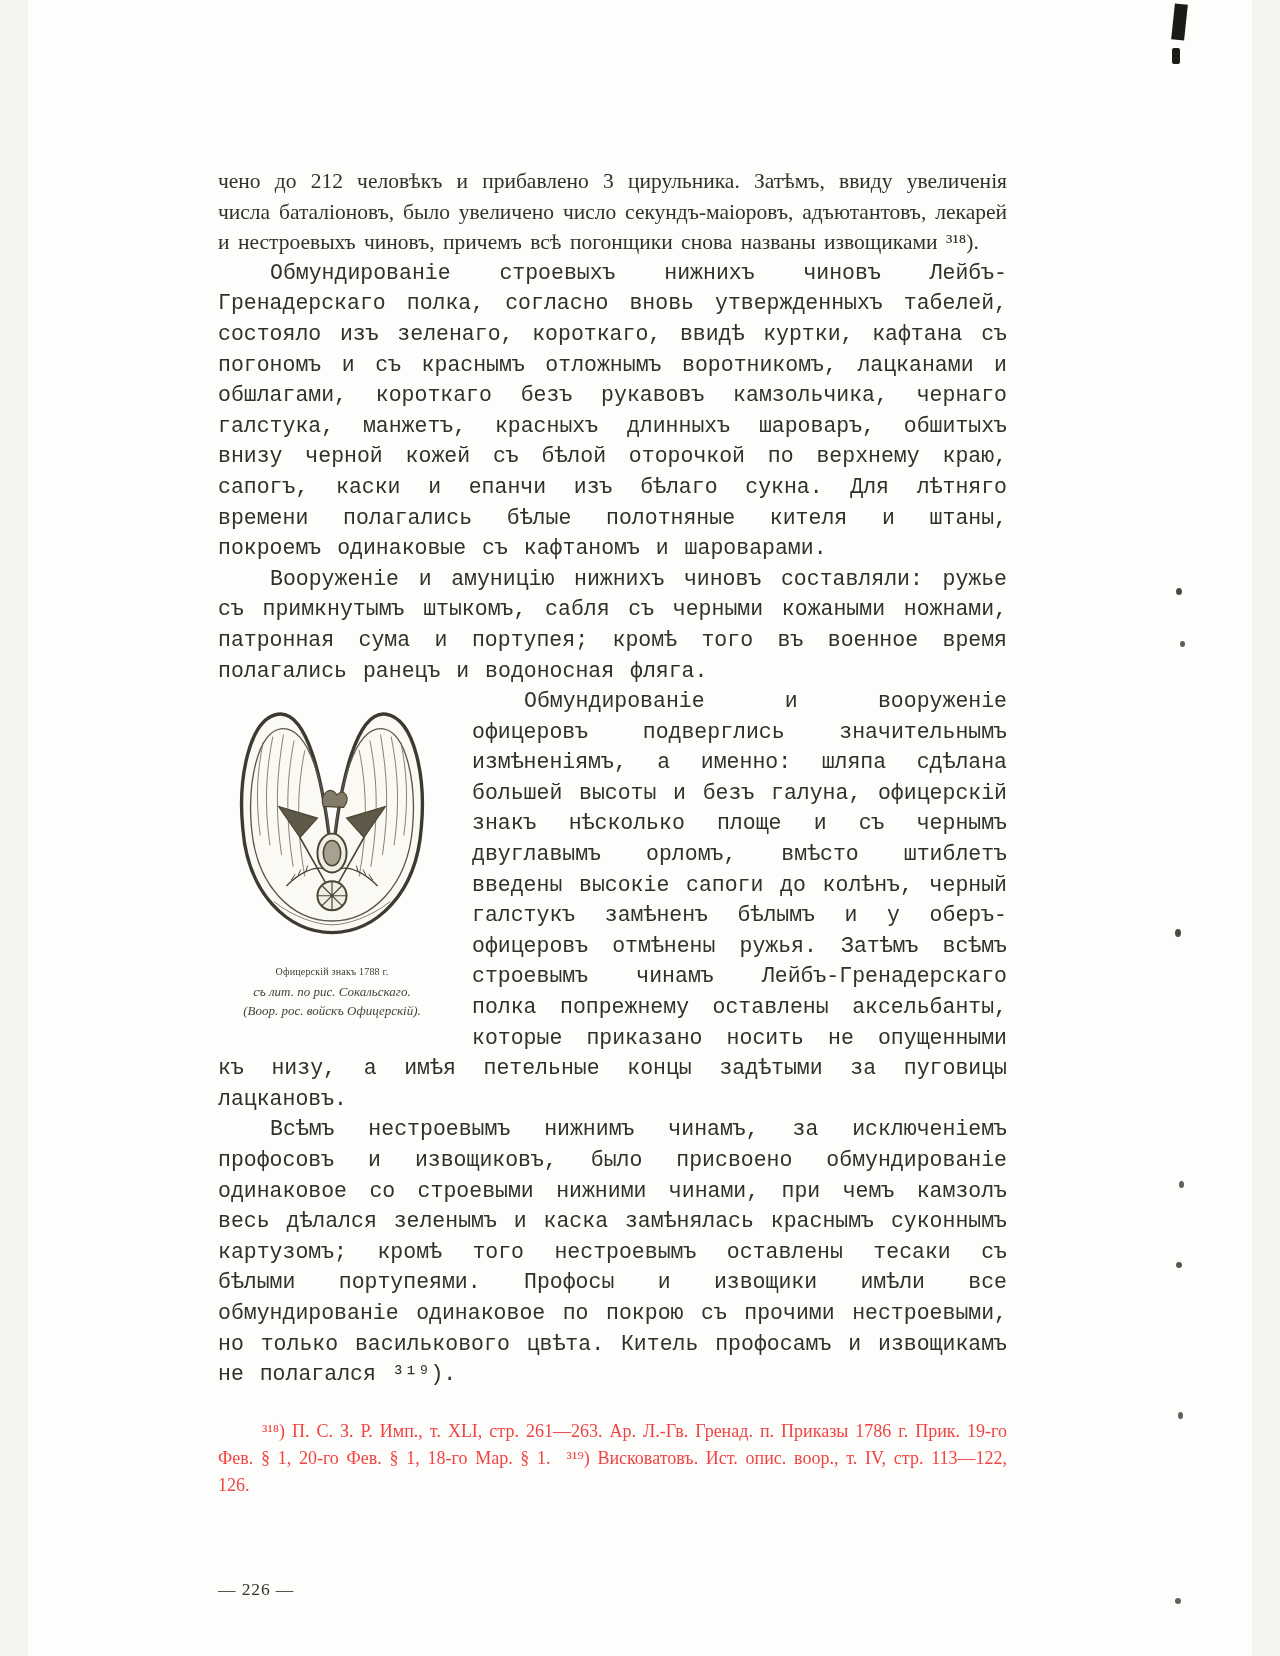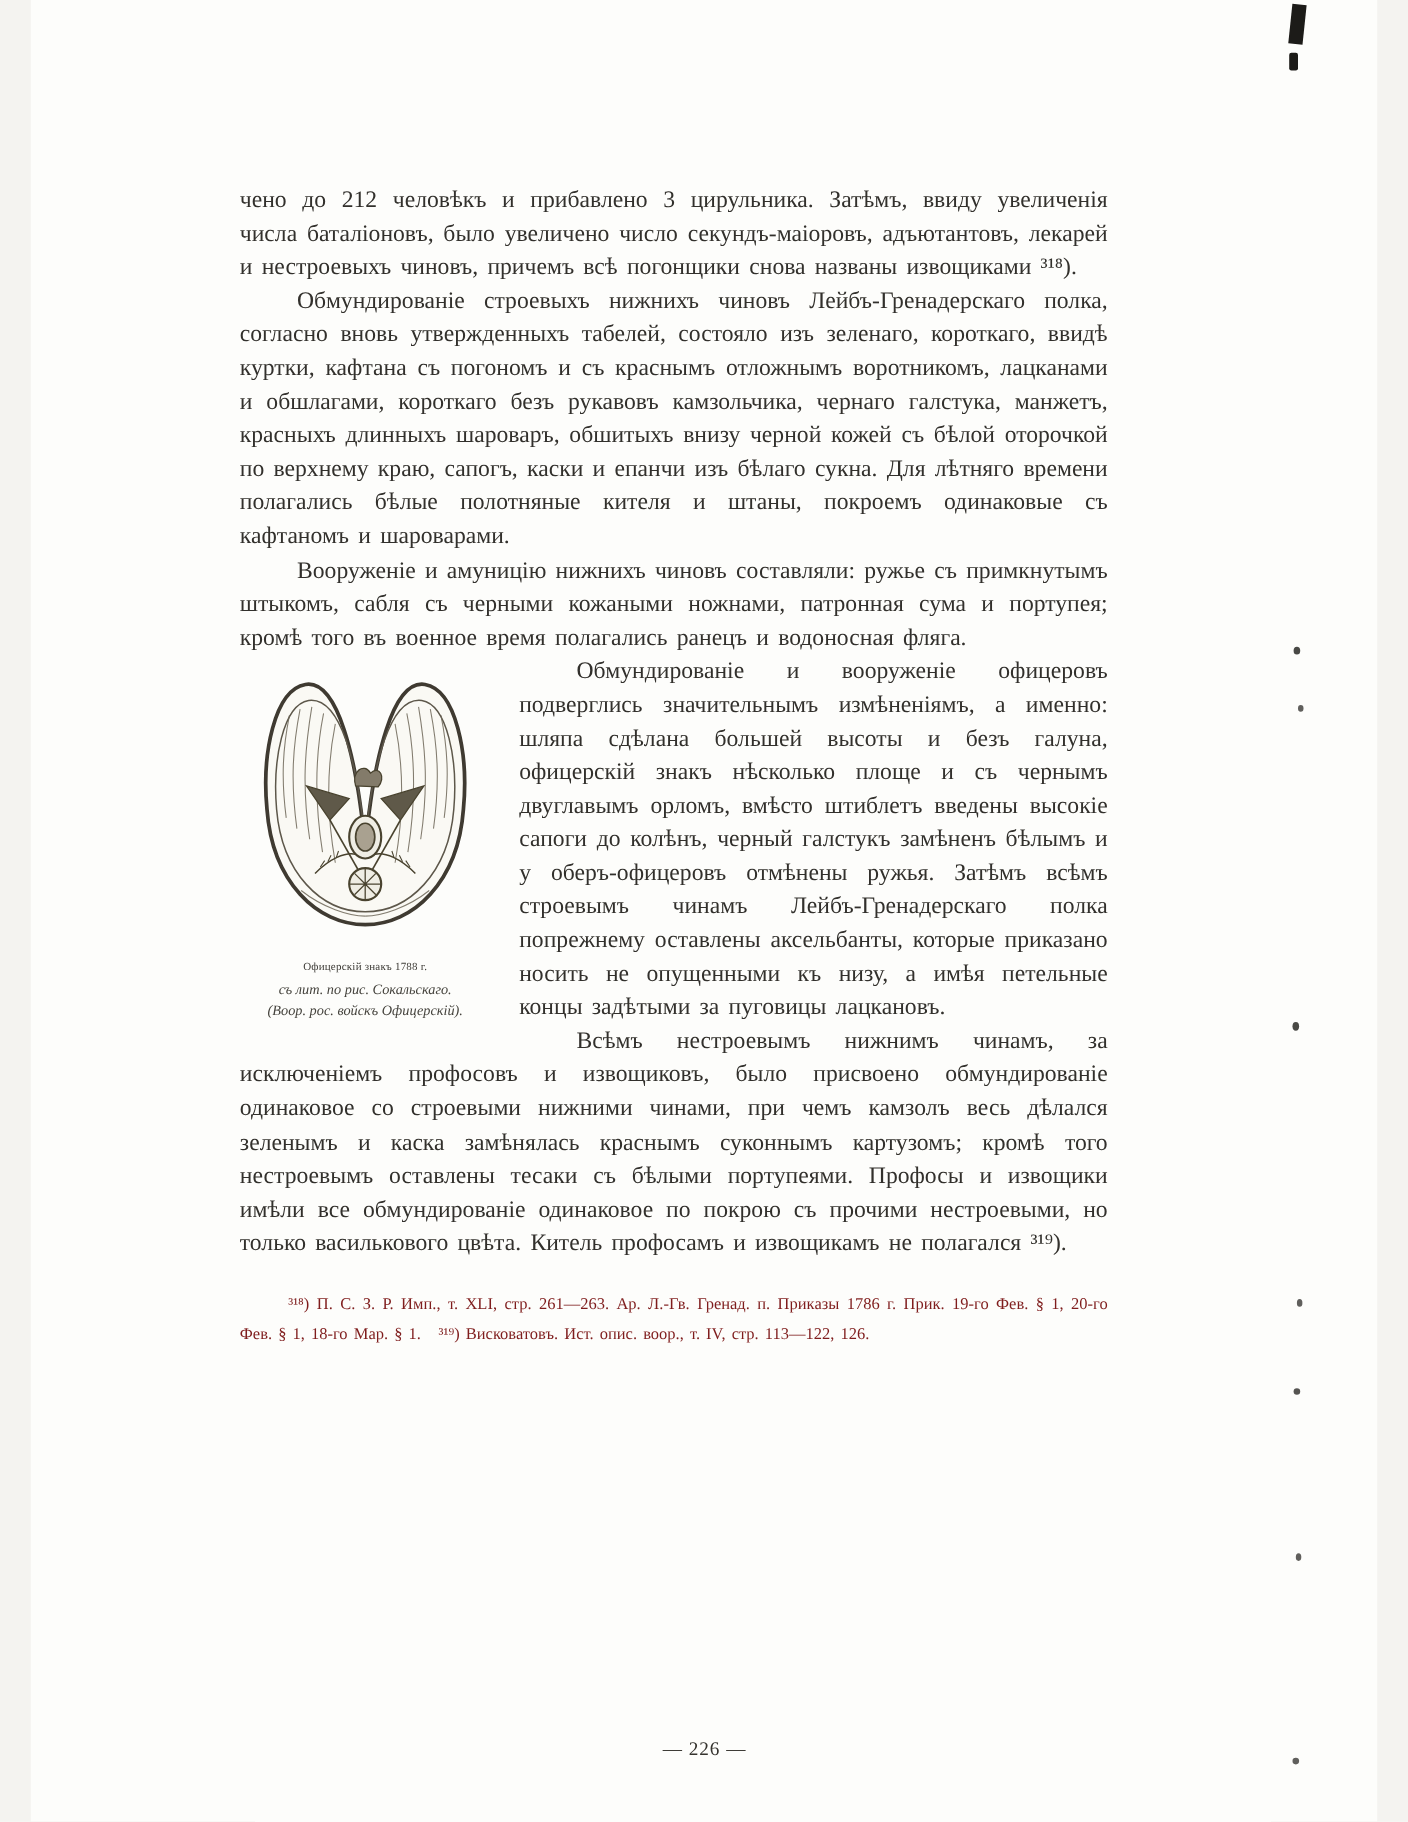--- a/index.html
+++ b/index.html
@@ -15,21 +15,21 @@
     font-size: 21.5px;
     line-height: 30.6px;
     color: #32302c;
     overflow: hidden;
   }
   .para {
     margin: 0;
     text-align: justify;
     word-spacing: 0.14em;
   }
-  .para.ind { text-indent: 52px; }
+  .para.ind { text-indent: 52px; font-family: Liberation Mono, monospace; }
   .figure {
     float: left;
     width: 228px;
     margin: 4px 26px 6px 0;
     text-align: center;
   }
   .figure svg { display: block; margin: 0 auto; }
   .figcap { margin-top: 10px; }
   .cap-line1 {
     font-size: 10px;
@@ -38,34 +38,34 @@
     letter-spacing: 0.02em;
   }
   .cap-line2 {
     font-size: 13px;
     line-height: 19px;
     color: #45433d;
     font-style: italic;
   }
   .footnotes {
     margin-top: 28px;
-    font-size: 15px;
+    font-size: 18px;
     line-height: 27px;
     text-align: justify;
     word-spacing: 0.12em;
     text-indent: 44px;
-    color: #7f1d1d;
+    color: #ef4444;
   }
   .fn-2 { margin-left: 16px; }
   .page-number {
     position: absolute;
     top: 1574px;
     left: 190px;
     width: 845px;
-    text-align: center;
+    text-align: left;
     font-size: 17.5px;
     color: #35332e;
     letter-spacing: 0.05em;
   }
   .artifact {
     position: absolute;
     background: #1c1b18;
   }
   .a1 { top: 4px;   right: 66px; width: 13px; height: 36px; transform: rotate(6deg); }
   .a2 { top: 48px;  right: 72px; width: 8px;  height: 16px; border-radius: 2px; }

